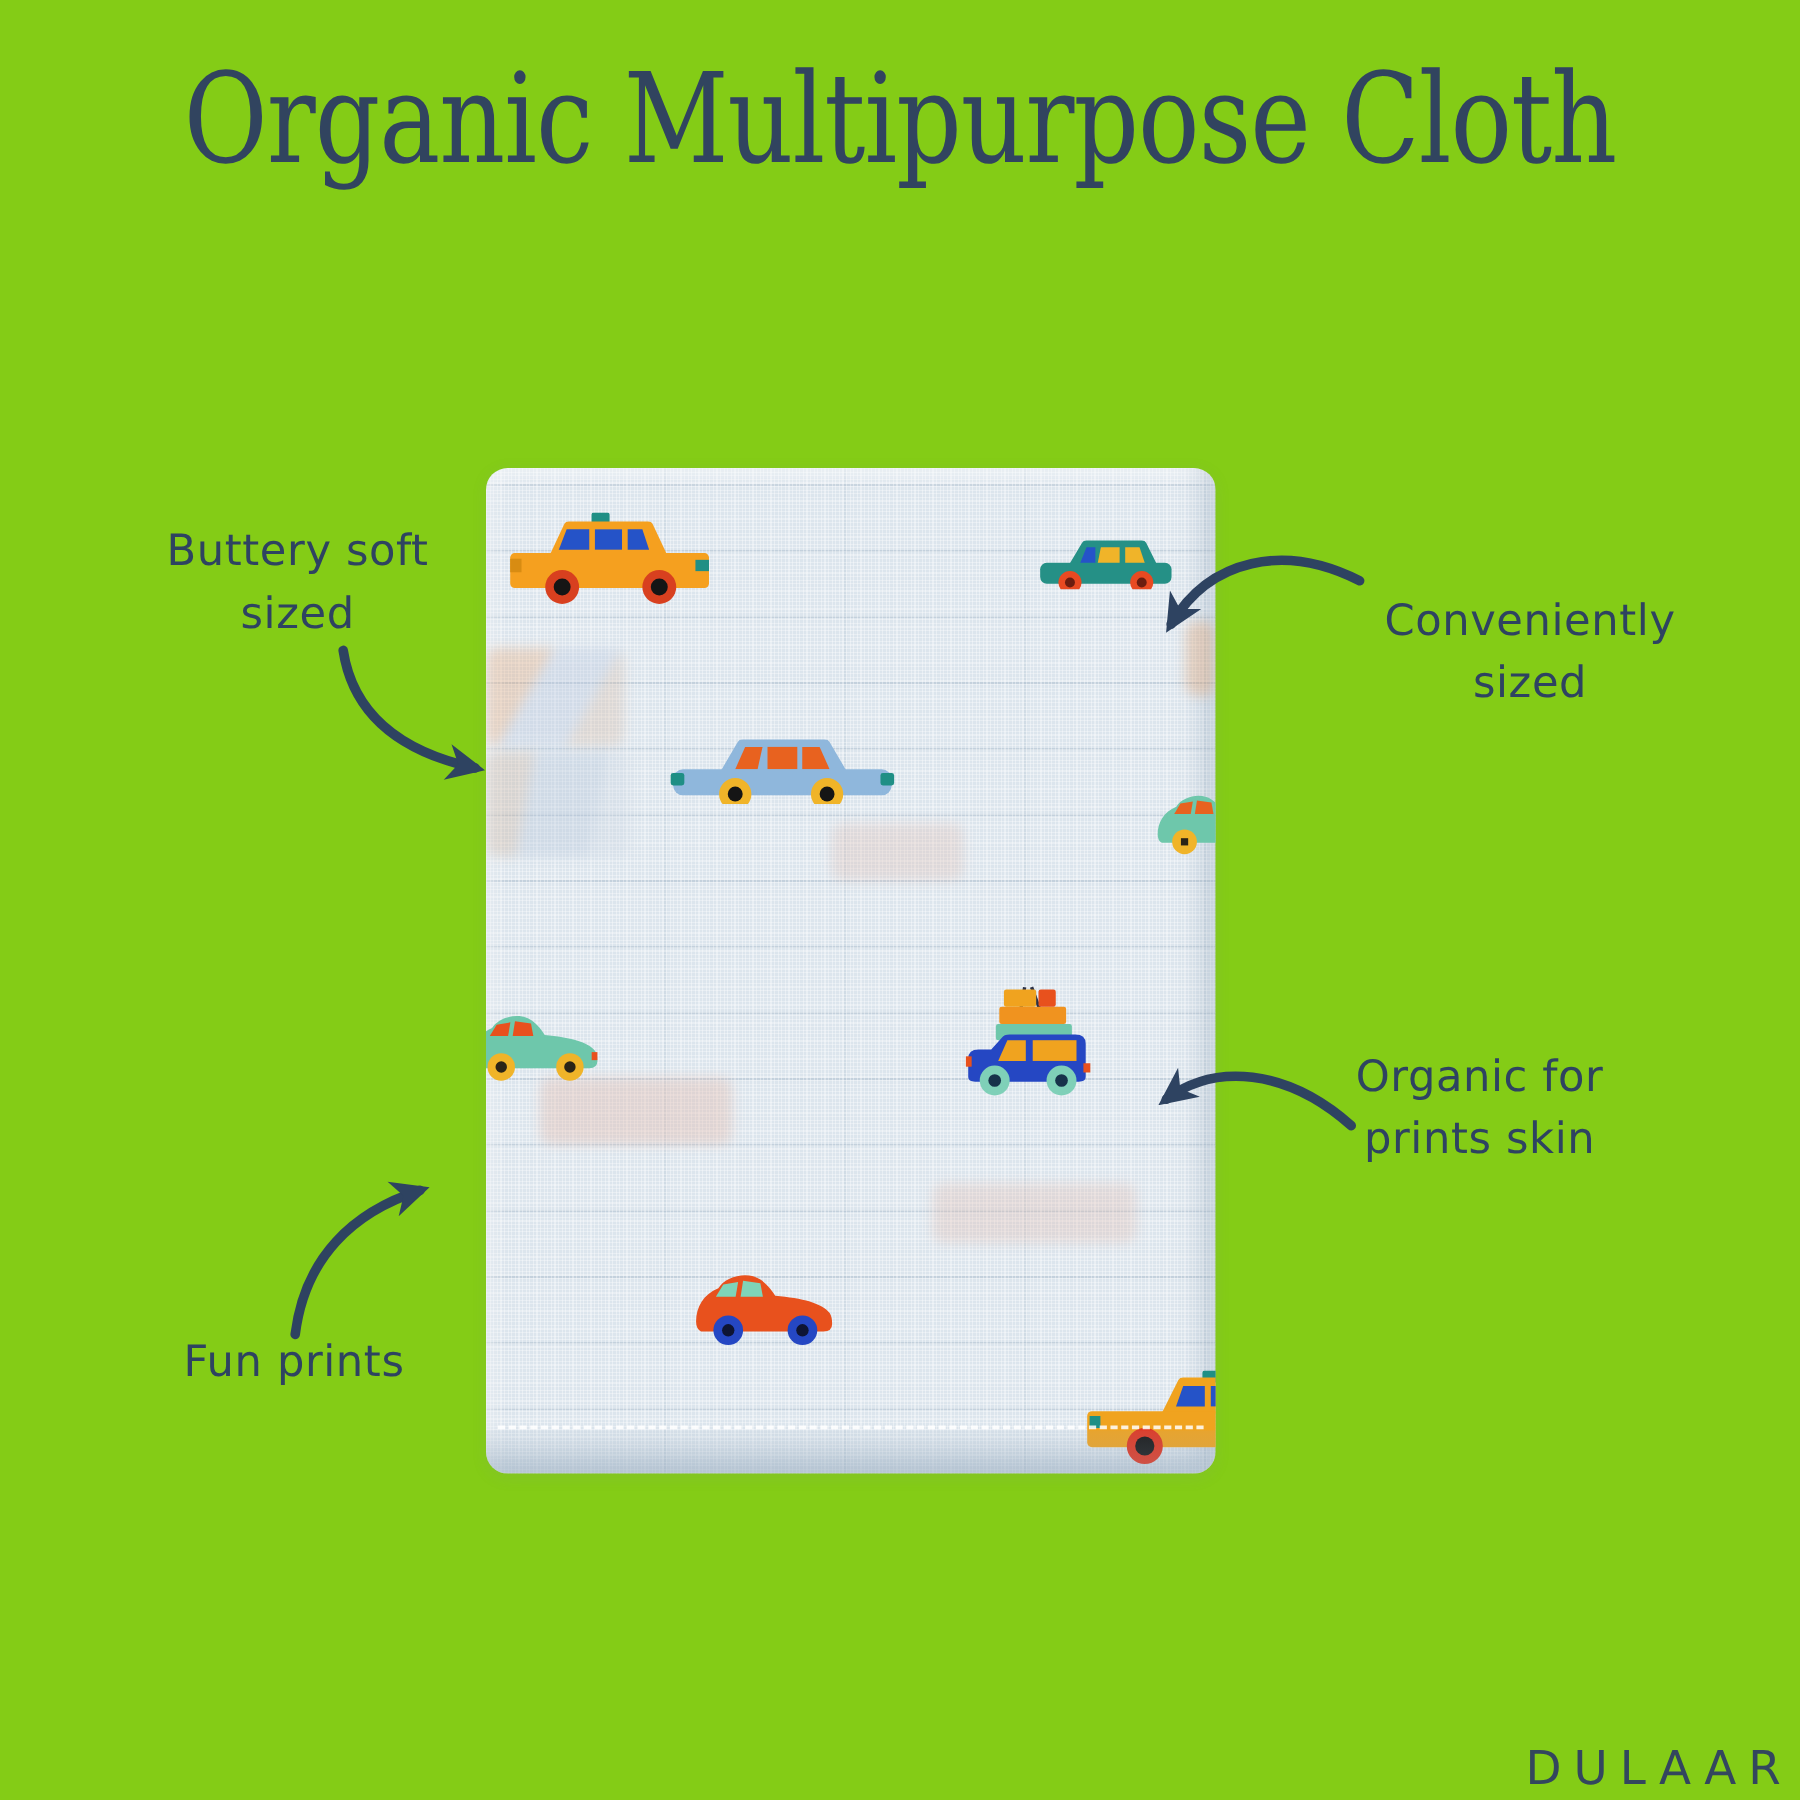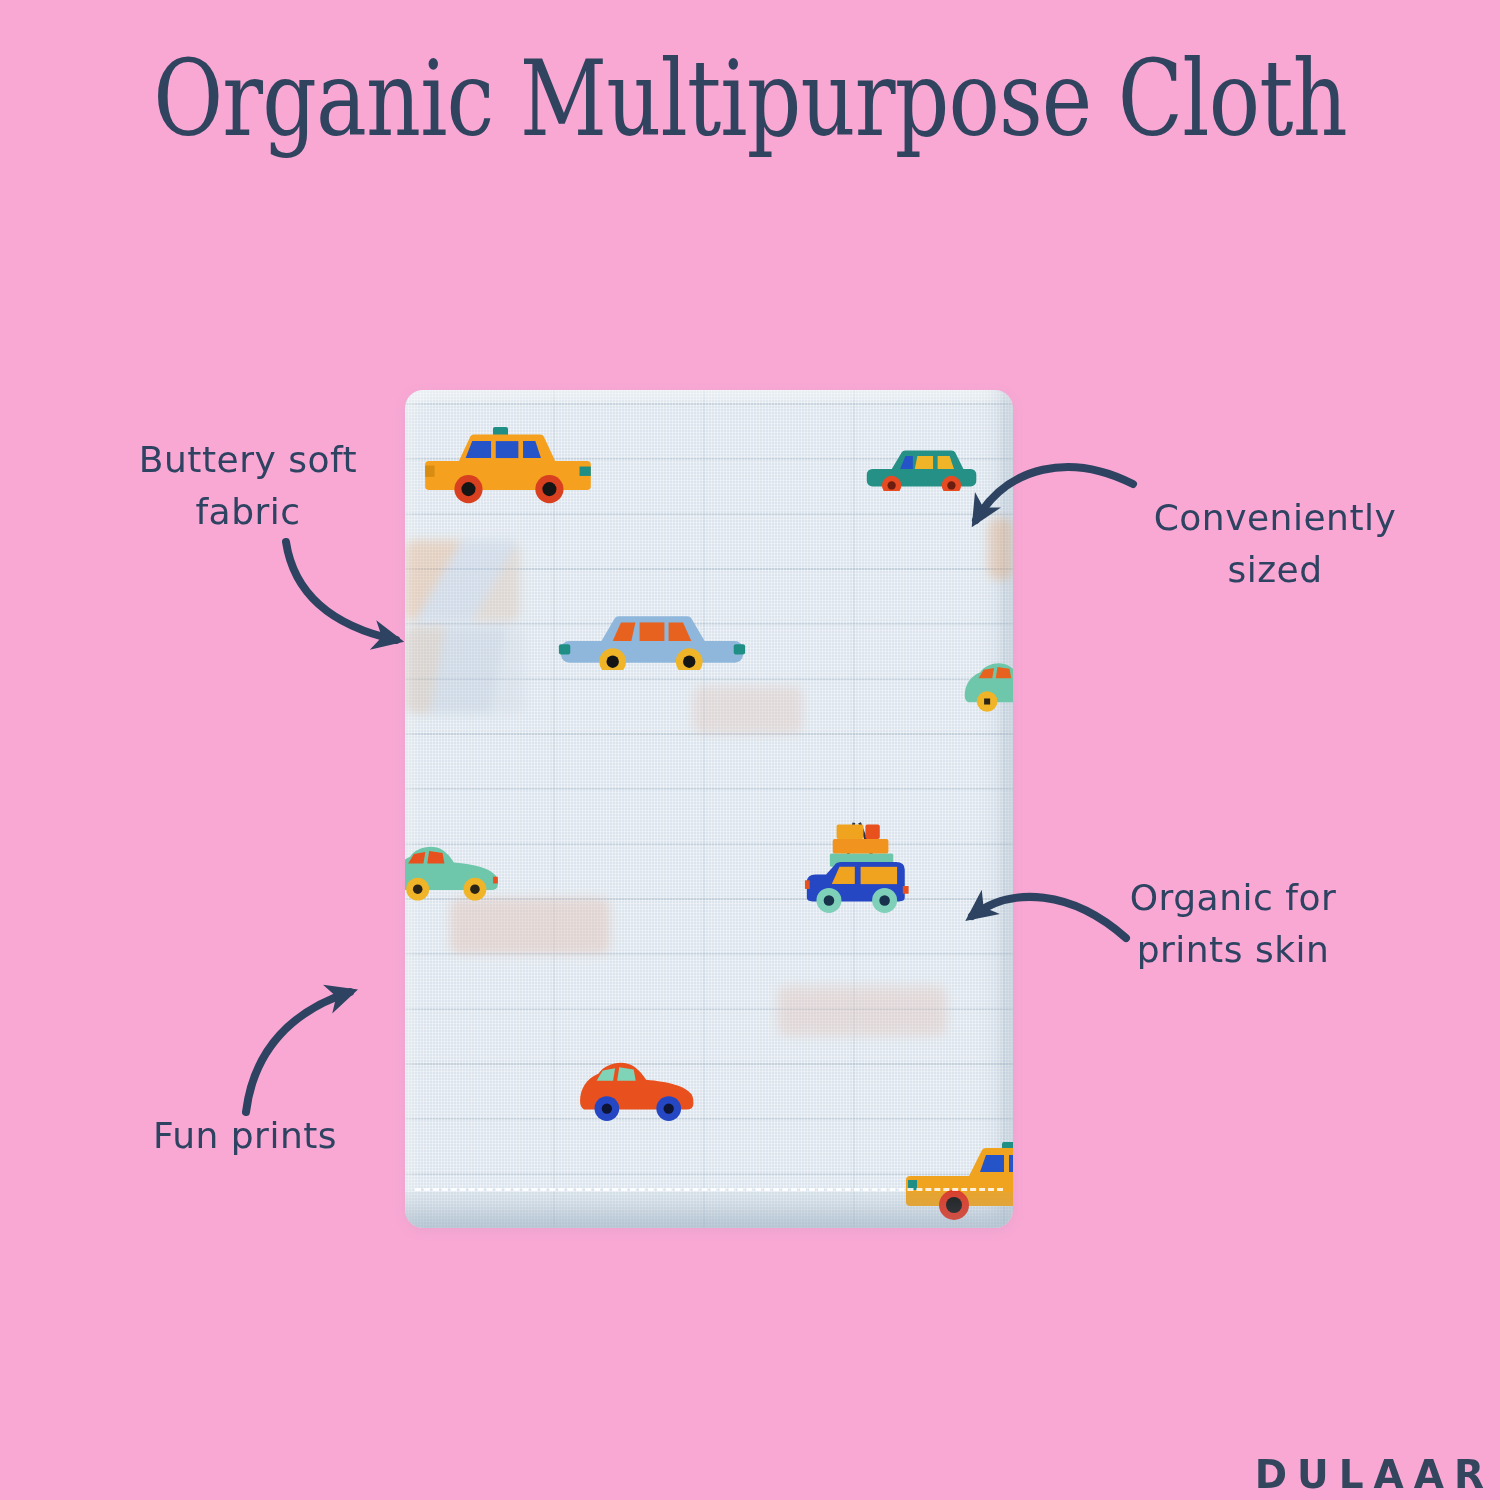--- a/index.html
+++ b/index.html
@@ -1,17 +1,17 @@
 <!DOCTYPE html>
 <html><head>
 <meta charset="utf-8">
 <style>
   html,body{margin:0;padding:0;background:#ffffff;}
   .canvas{
-    position:relative;width:1500px;height:1500px;background:#f9a8d4;overflow:hidden;
+    position:relative;width:1500px;height:1500px;background:#84cc16;overflow:hidden;
     font-family:"DejaVu Sans","Liberation Sans",sans-serif;color:#2e4361;
   }
   
   .page-title{
     position:absolute;top:38px;left:0;width:1500px;text-align:center;
     font-family:"DejaVu Serif","Liberation Serif",serif;
     font-size:104px;font-weight:500;color:#31445f;letter-spacing:-1px;
     transform:scaleX(0.82);transform-origin:50% 50%;white-space:nowrap;
   }
   
@@ -54,21 +54,21 @@
   }
   .label-soft{left:108px;top:434px;width:280px;}
   .label-size{left:1108px;top:492px;width:334px;}
   .label-skin{left:1093px;top:872px;width:280px;}
   .label-prints{left:125px;top:1110px;width:240px;}
   
   .arrows{position:absolute;left:0;top:0;width:1500px;height:1500px;pointer-events:none;}
   
   .brand{
     position:absolute;right:6px;top:1452px;
-    font-size:39px;font-weight:700;letter-spacing:10px;color:#33465e;white-space:nowrap;
+    font-size:39px;font-weight:400;letter-spacing:10px;color:#33465e;white-space:nowrap;
   }
 </style>
 </head>
 <body>
 
 <div class="canvas">
 
   <div class="page-title">Organic Multipurpose Cloth</div>
 
   <div class="cloth">
@@ -198,21 +198,21 @@
           <circle cx="138" cy="63" r="8" fill="#151515"></circle>
       </svg>
     </div>
 
     <div class="hem-band"></div>
     <div class="stitch"></div>
   </div>
 
   <div class="label label-soft">
     <div>Buttery soft</div>
-    <div>fabric</div>
+    <div>sized</div>
   </div>
 
   <div class="label label-size">
     <div>Conveniently sized</div>
   </div>
 
   <div class="label label-skin">
     <div>Organic for</div>
     <div>prints skin</div>
   </div>

